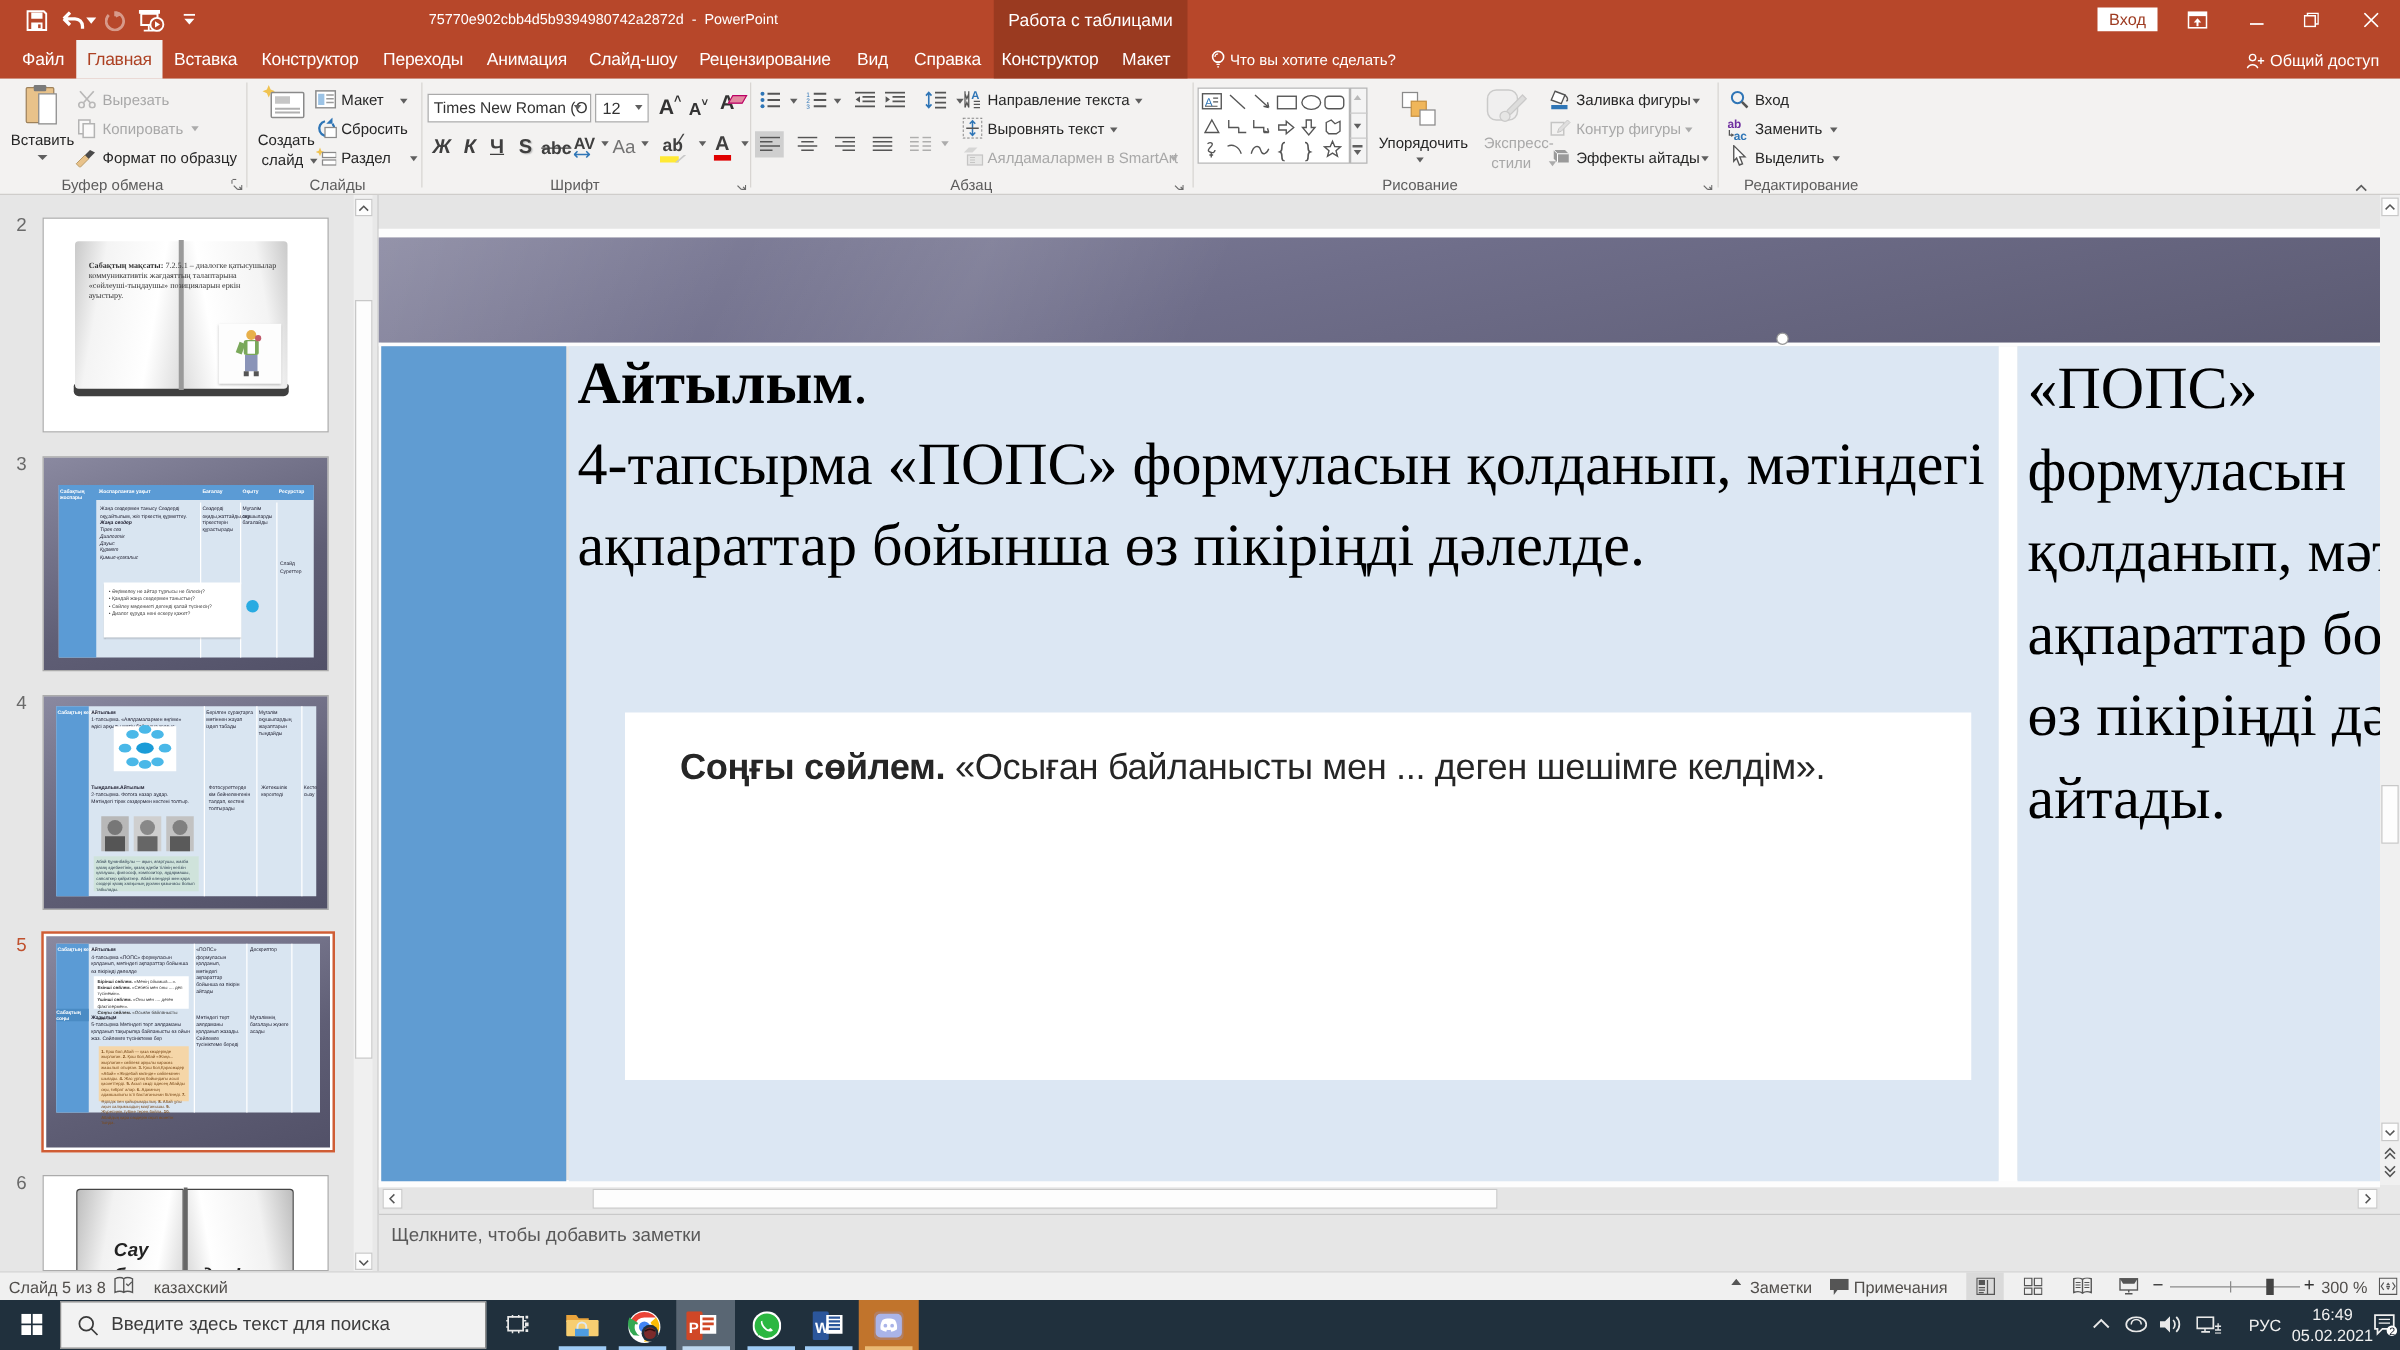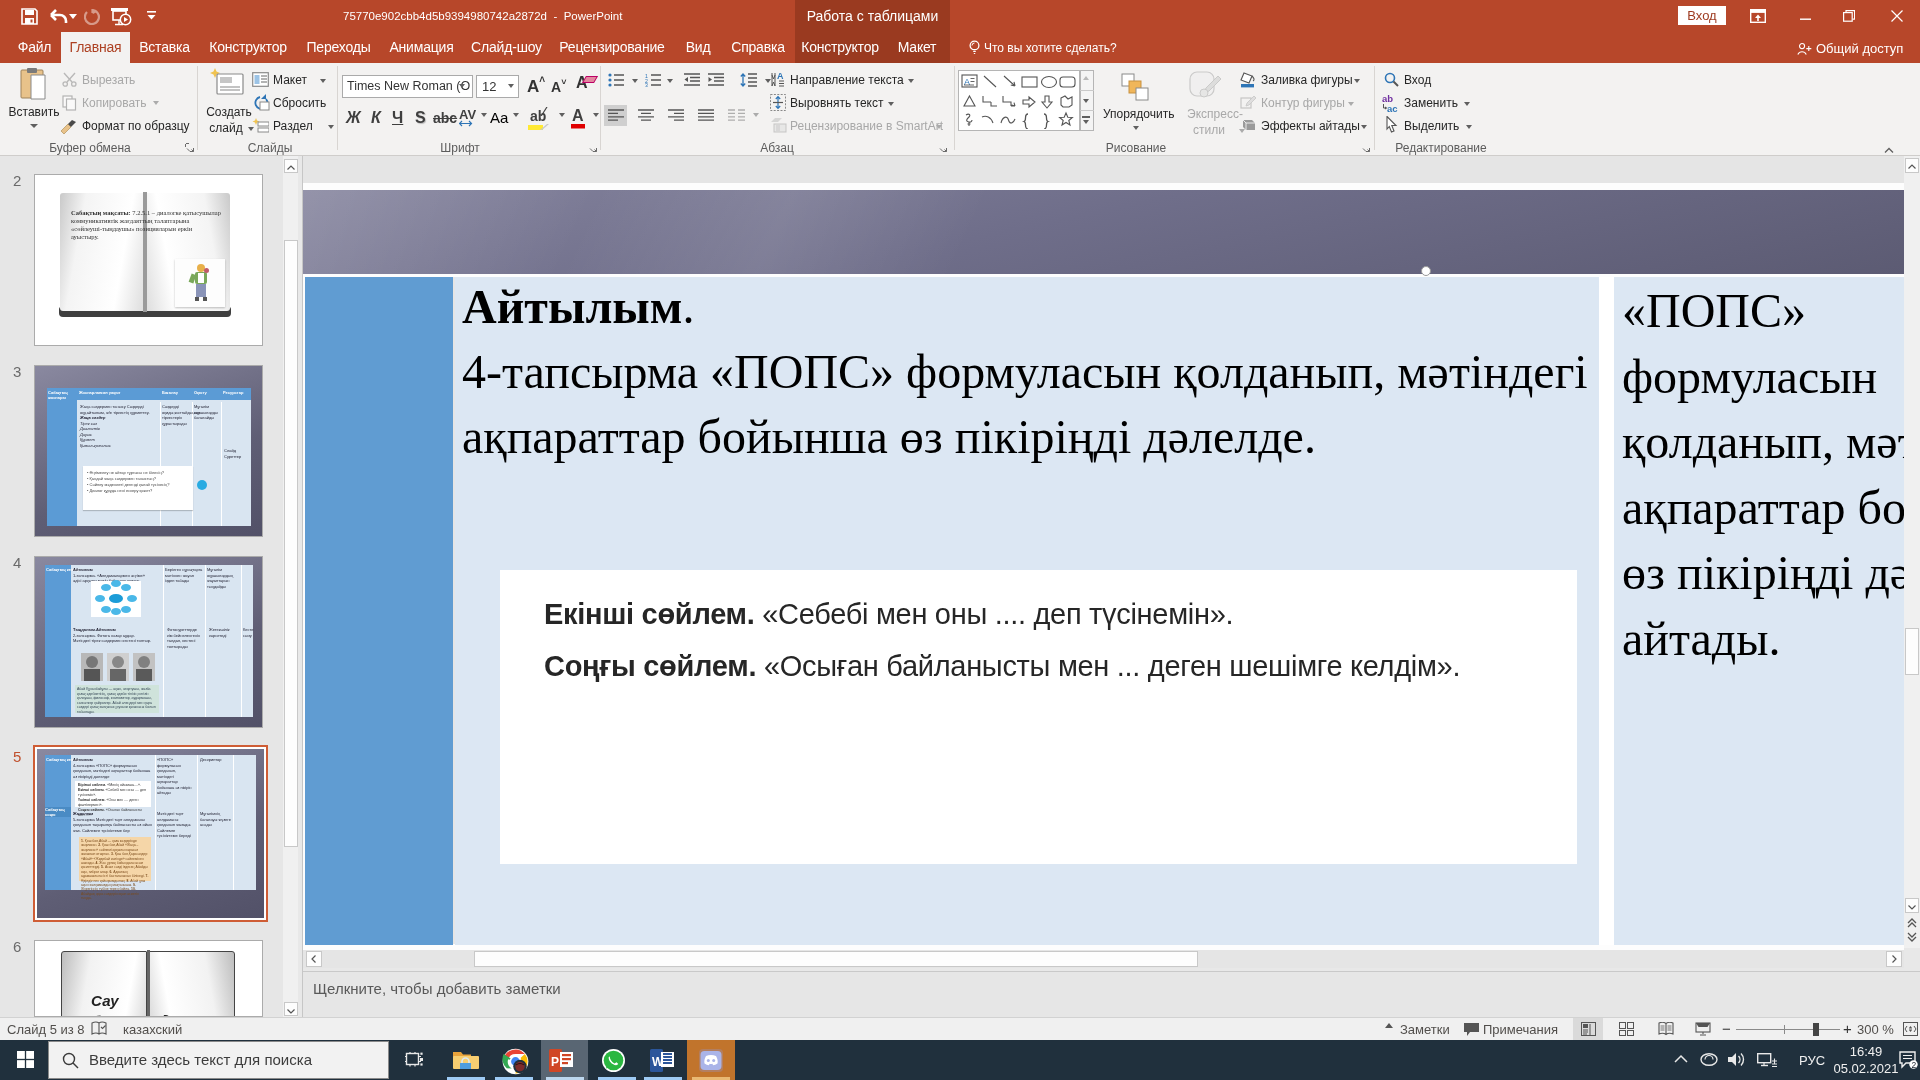--- a/index.html
+++ b/index.html
@@ -196,21 +196,21 @@
 
 <div class="abs" style="left:346px;top:109px;color:#3f3f3f;font-size:16px;font-weight:bold;font-style:italic">Ж</div>
 <div class="abs" style="left:371px;top:109px;color:#3f3f3f;font-size:16px;font-weight:bold;font-style:italic">К</div>
 <div class="abs" style="left:392px;top:109px;color:#3f3f3f;font-size:16px;font-weight:bold;text-decoration:underline">Ч</div>
 <div class="abs" style="left:415px;top:109px;color:#3f3f3f;font-size:16px;font-weight:bold;text-shadow:1px 1px 1px #bbb">S</div>
 <div class="abs" style="left:433px;top:110px;color:#3f3f3f;font-size:14px;font-weight:bold;text-decoration:line-through">abc</div>
 <div class="abs" style="left:459px;top:107px;color:#3f3f3f;font-size:13px;font-weight:bold">AV<svg width="15" height="7" viewBox="0 0 15 7" style="position:absolute;left:0px;top:13px">
       <path d="M0 3.5 h13 M3 1 L0.5 3.5 3 6 M10 1 l2.5 2.5 L10 6" stroke="#2e75b6" stroke-width="1.2" fill="none"></path>
     </svg></div>
 <div class="darr" style="position:absolute;left:478px;top:113px"></div>
-<div class="abs" style="left:490px;top:109px;color:#000000;font-size:15px">Aa</div>
+<div class="abs" style="left:490px;top:109px;color:#737373;font-size:15px">Aa</div>
 <div class="darr" style="position:absolute;left:510px;top:113px"></div>
 <div class="abs" style="left:530px;top:108px;color:#3f3f3f;font-size:14px;font-weight:bold">ab<svg width="21" height="7" viewBox="0 0 21 7" style="position:absolute;left:-2px;top:16px">
       <rect x="0" y="1" width="15" height="5" fill="#ffe934"></rect>
       <path d="M14 6 l7-6 -2 0 -7 6z" fill="#c8c8c8"></path>
     </svg><span style="position:absolute;left:13px;top:-4px;font-size:13px">⁄</span></div>
 <div class="darr" style="position:absolute;left:556px;top:113px"></div>
 <div class="abs" style="left:572px;top:107px;color:#3f3f3f;font-size:16px;font-weight:bold">А<svg width="14" height="5" viewBox="0 0 14 5" style="position:absolute;left:-1px;top:17px">
       <rect width="14" height="4.5" fill="#e00000"></rect>
     </svg></div>
 <div class="darr" style="position:absolute;left:590px;top:113px"></div>
@@ -276,21 +276,21 @@
     <path d="M8 3 v11 M5.8 5 L8 2.6 10.2 5 M5.8 12 L8 14.4 10.2 12" stroke="#2e75b6" stroke-width="1.2" fill="none"></path>
     <path d="M3 8.5 h10" stroke="#555" stroke-width="1.2"></path>
   </svg>
 <div class="rtext" style="left:790px;top:96px">Выровнять текст</div>
 <div class="darr" style="position:absolute;left:885px;top:102px"></div>
 <svg class="abs" style="left:770px;top:117px;opacity:.5" width="17" height="16" viewBox="0 0 17 16">
     <path d="M1 5 l4-4 h7 l-4 4z" fill="#bbb"></path>
     <rect x="4" y="7" width="12" height="8" fill="#ddd" stroke="#999"></rect>
     <path d="M6 9 h4 M6 11 h4 M6 13 h4" stroke="#999" stroke-width="0.9"></path>
   </svg>
-<div class="rtext gray" style="left:790px;top:119px">Рецензирование в SmartArt</div>
+<div class="rtext gray" style="left:790px;top:119px">Аялдамалармен в SmartArt</div>
 <div class="darr darrg" style="position:absolute;left:933px;top:125px"></div>
 <div class="glabel" style="left:717px;width:120px">Абзац</div>
 <svg class="launch" style="left:938px;top:143px" viewBox="0 0 9 9">
     <path d="M8.5 5 v3.5 h-3.5 M5 8.5 l-3-3 M8.5 8.5 l-2-2" stroke="#6a6a6a" stroke-width="1" fill="none"></path>
   </svg>
 <div class="gsep" style="left:954px"></div>
 
 <div class="abs" style="left:958px;top:70px;width:122px;height:61px;background:#fff;border:1px solid #b5b5b5"></div>
 <svg class="abs" style="left:960px;top:72px" width="118" height="57" viewBox="0 0 118 57" fill="none" stroke="#555" stroke-width="1.1">
  <rect x="2" y="3" width="15" height="12"></rect>
@@ -526,21 +526,20 @@
 <div class="abs" id="whitebox"></div>
 
 <div class="abs" style="left:1421px;top:266px;width:10px;height:10px;background:#fff;border:1px solid #9a9a9a;border-radius:50%"></div>
 
 <div class="abs serif" style="left:462px;top:274px;width:1140px;font-size:48px;line-height:65px"><b>Айтылым</b>.</div>
 <div class="abs serif" style="left:462px;top:339px;width:1150px;font-size:48px;line-height:65px">4-тапсырма «ПОПС» формуласын қолданып, мәтіндегі ақпараттар бойынша өз пікіріңді дәлелде.</div>
 
 <div class="abs serif" style="left:1622px;top:278px;width:282px;font-size:48px;line-height:65.5px;white-space:nowrap;overflow:hidden">«ПОПС»<br>формуласын<br>қолданып, мәтіндегі<br>ақпараттар бойынша<br>өз пікіріңді дәлелдеп<br>айтады.</div>
 
 <div class="abs" style="left:503px;top:588px;width:1060px;font-size:29px;line-height:52.3px;color:#262626;letter-spacing:-0.3px">
-<div style="text-indent:41px"><b>Екінші сөйлем.</b> «Себебі мен оны .... деп түсінемін».</div>
 <div style="text-indent:41px"><b>Соңғы сөйлем.</b> «Осыған байланысты мен ... деген шешімге келдім».</div>
 </div>
 
 <div class="abs" style="left:303px;top:950px;width:1601px;height:18px;background:#e5e5e5"></div>
 <div class="sbtn" style="left:306px;top:951px;width:16px;height:16px"><svg width="14" height="14" viewBox="0 0 14 14">
       <path d="M8.5 3.5 L5 7 l3.5 3.5" fill="none" stroke="#555" stroke-width="1.2"></path>
     </svg></div>
 <div class="sbtn" style="left:474px;top:951px;width:724px;height:16px"></div>
 <div class="sbtn" style="left:1886px;top:951px;width:16px;height:16px"><svg width="14" height="14" viewBox="0 0 14 14">
       <path d="M5.5 3.5 L9 7 l-3.5 3.5" fill="none" stroke="#555" stroke-width="1.2"></path>

